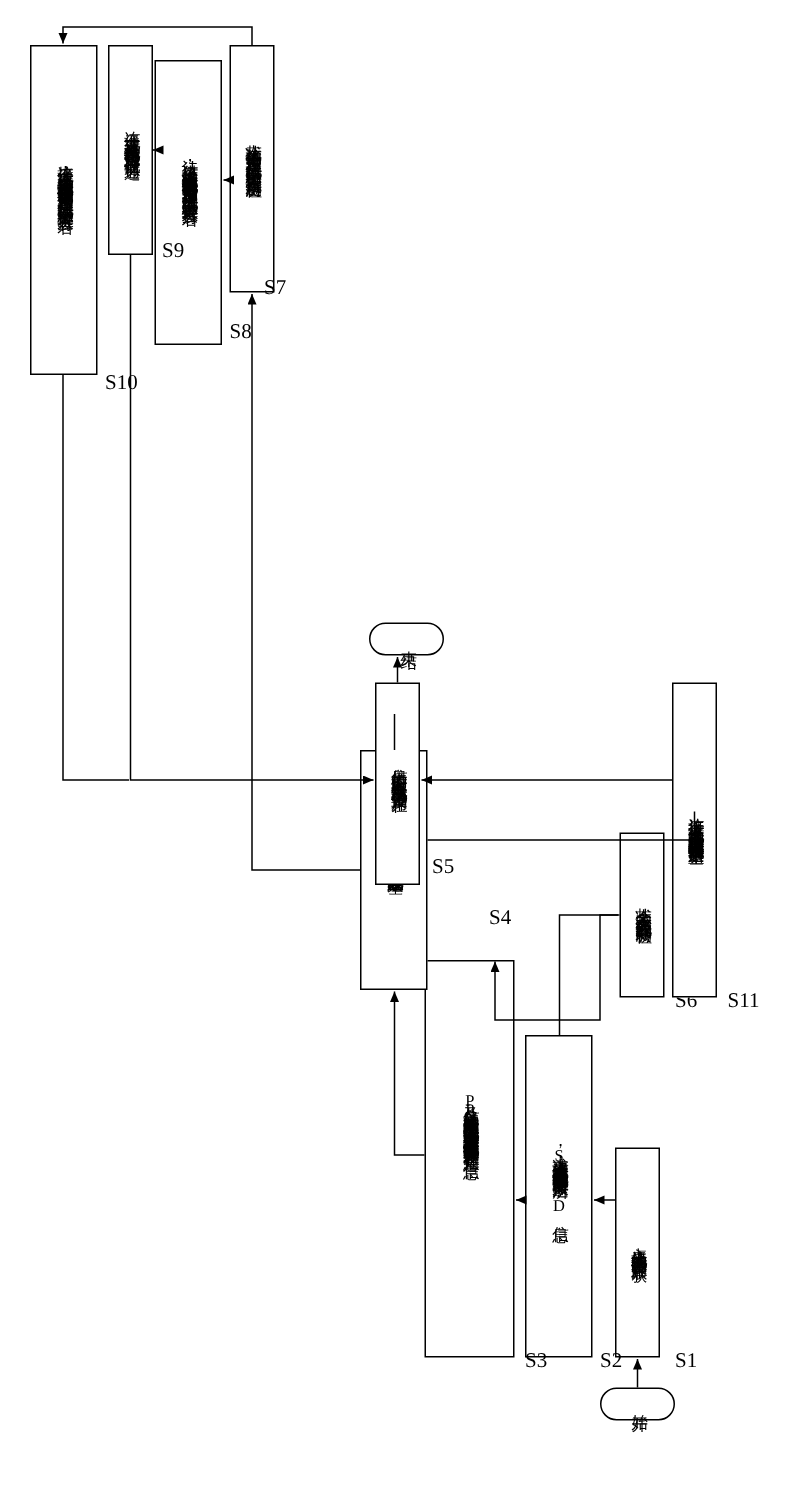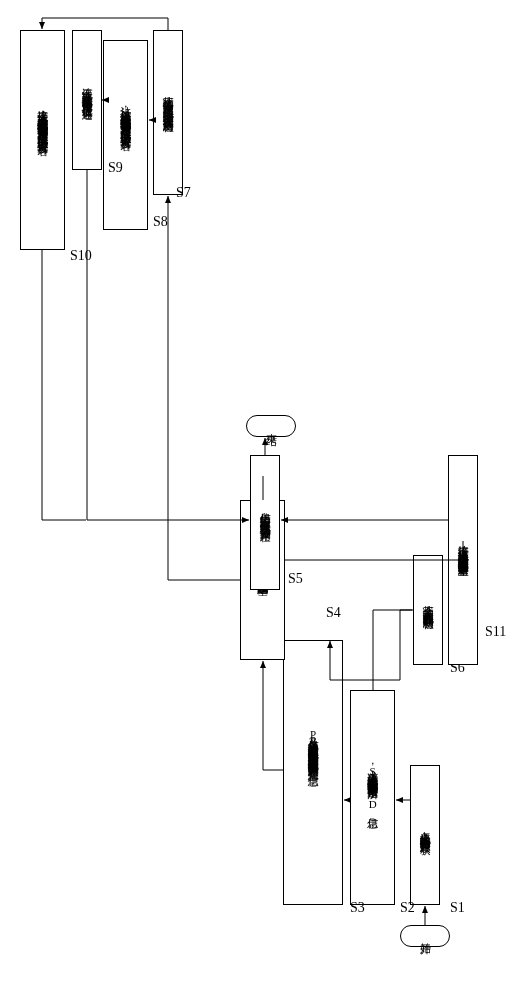--- a/index.html
+++ b/index.html
@@ -110,21 +110,21 @@
   <div class="box" style="left:250px; top:455px; width:30px; height:135px;">
     <span>在用户设备上呈现与无线接入点对应的广告信息</span>
   </div>
   <div class="label" style="left:288px; top:535px;margin-top:36px;">
     <span>S5</span>
   </div>
 
   <div class="box" style="left:448px; top:455px; width:30px; height:210px;">
     <span>基于网络连接失败信息，重新选择有可接入提示信息的无线接点进行连接</span>
   </div>
-  <div class="label" style="left:485px; top:624px;">
+  <div class="label" style="left:485px; top:660px;">
     <span>S11</span>
   </div>
 
   <div class="box" style="left:153px; top:30px; width:30px; height:165px;">
     <span>检测所选有可接入提示信息的无线接点在用户设备的连接状态</span>
   </div>
   <div class="label" style="left:176px; top:185px;">
     <span>S7</span>
   </div>
 

